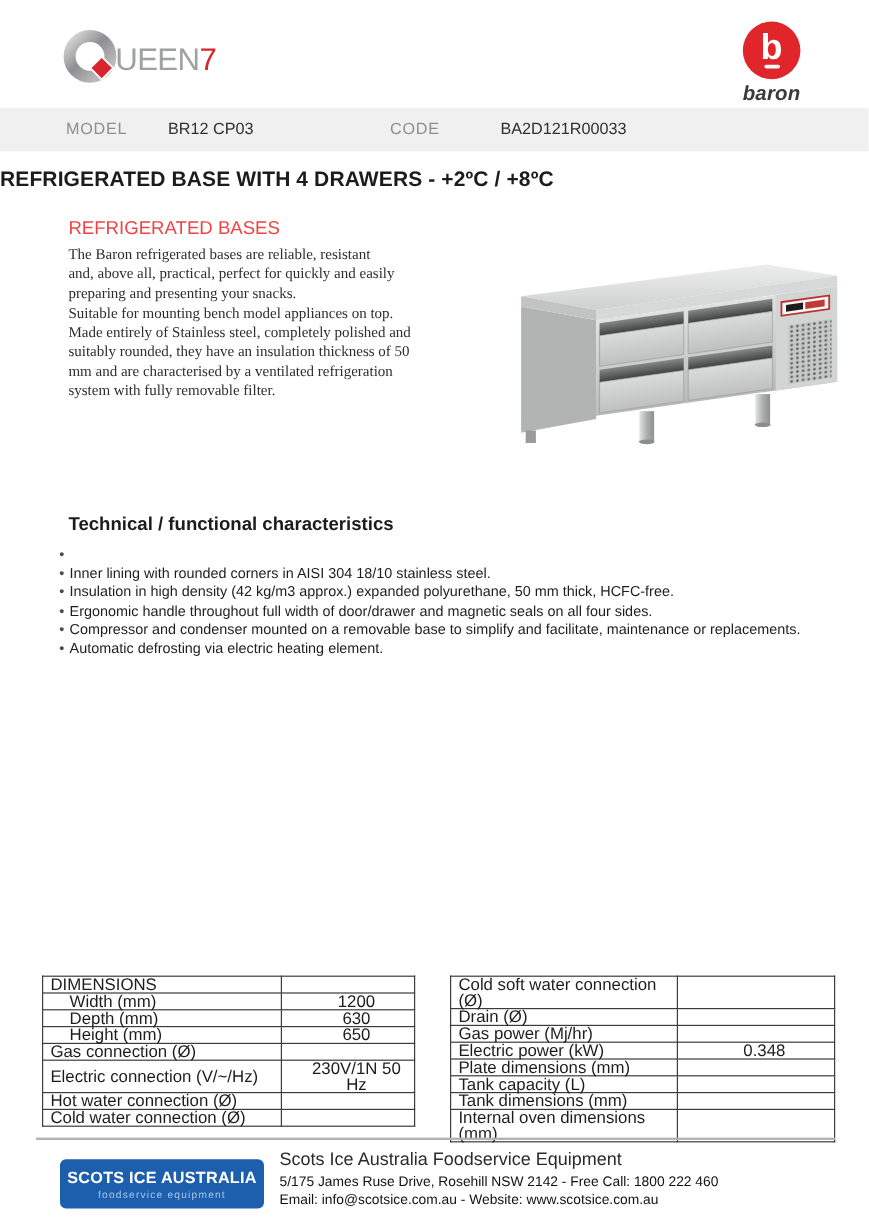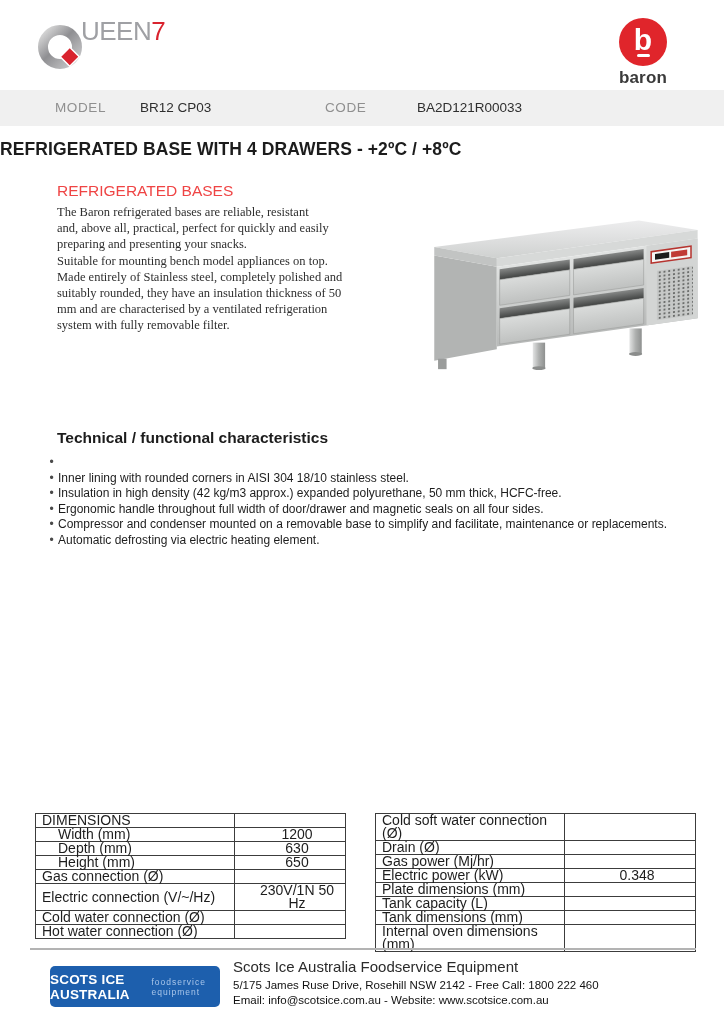--- a/index.html
+++ b/index.html
@@ -4,32 +4,32 @@
 <style>
   * { margin: 0; padding: 0; box-sizing: border-box; }
   html, body { background: #ffffff; }
   body { font-family: "Liberation Sans", sans-serif; color: #1f1f1f; }
   #page {
     position: relative; width: 724px; height: 1024px;
     background: #ffffff; overflow: hidden; margin: 0 auto;
   }
 
   
-  .queen7 { position: absolute; left: 35px; top: 22px; display: flex; }
+  .queen7 { position: absolute; left: 50px; top: 22px; display: flex; align-items: center; }
   .queen7-text { font-size: 26px; letter-spacing: -0.5px; color: #9fa0a4; margin-left: -8px; margin-top: -6px; }
   .queen7-text .seven { color: #d9232e; }
 
   .baron { position: absolute; left: 615px; top: 18px; width: 56px; text-align: center; }
   .baron-circle {
     width: 48px; height: 48px; border-radius: 50%; background: #e0252b;
     margin: 0 auto; display: flex; flex-direction: column; align-items: center; justify-content: center;
   }
   .baron-b { color: #ffffff; font-size: 30px; font-weight: bold; line-height: 26px; }
   .baron-dash { display: block; width: 13px; height: 3px; background: #ffffff; border-radius: 2px; margin-top: 1px; }
-  .baron-label { font-size: 17px; font-weight: bold; color: #3a3a3a; margin-top: 2px; letter-spacing: 0.2px; }
+  .baron-label { font-size: 17px; font-weight: bold; color: #3a3a3a; margin-top: 2px; letter-spacing: 0.2px; font-style: italic; }
 
   
   .model-bar { position: absolute; left: 0; top: 90px; width: 724px; height: 36px; background: #f0f0f0; }
   .model-bar span { position: absolute; top: 0; line-height: 36px; font-size: 13.5px; }
   .mb-label { color: #8f8f8f; letter-spacing: 0.6px; }
   .mb-value { color: #2f2f2f; }
   .mb-model-label { left: 55px; }
   .mb-model-value { left: 140px; }
   .mb-code-label  { left: 325px; }
   .mb-code-value  { left: 417px; }
@@ -65,21 +65,21 @@
   #table-left  { left: 35px;  top: 813px; width: 311px; }
   #table-left  .lbl { width: 199px; }
   #table-right { left: 375px; top: 813px; width: 321px; }
   #table-right .lbl { width: 189px; }
 
   
   .footer-rule { position: absolute; left: 30px; top: 948px; width: 666px; height: 2px; background: #b3b3b3; }
   .footer-badge {
     position: absolute; left: 50px; top: 966px; width: 170px; height: 41px;
     background: #1d5fad; border-radius: 5px;
-    display: flex; flex-direction: row; align-items: center; justify-content: center;
+    display: flex; flex-direction: column; align-items: center; justify-content: center;
   }
   .footer-badge .b1 { color: #ffffff; font-weight: bold; font-size: 13.5px; letter-spacing: 0.2px; }
   .footer-badge .b2 { color: #a9c6ea; font-size: 8.5px; letter-spacing: 1px; margin-top: 1px; }
   .footer-text { position: absolute; left: 233px; top: 958px; }
   .footer-company { font-size: 15px; color: #2b2b2b; margin-bottom: 4px; }
   .footer-address, .footer-contact { font-size: 11.5px; color: #111111; margin-bottom: 3px; }
 </style>
 </head>
 <body>
 
@@ -239,25 +239,25 @@
         </tr>
     <tr>
           <td class="lbl">Gas connection (Ø)</td>
           <td class="val"></td>
         </tr>
     <tr>
           <td class="lbl">Electric connection (V/~/Hz)</td>
           <td class="val">230V/1N 50 Hz</td>
         </tr>
     <tr>
+          <td class="lbl">Hot water connection (Ø)</td>
+          <td class="val"></td>
+        </tr>
+    <tr>
           <td class="lbl">Cold water connection (Ø)</td>
-          <td class="val"></td>
-        </tr>
-    <tr>
-          <td class="lbl">Hot water connection (Ø)</td>
           <td class="val"></td>
         </tr>
   </tbody>
     </table>
 
   <table class="spec-table" id="table-right">
     <tbody>
         <tr>
           <td class="lbl">Cold soft water connection (Ø)</td>
           <td class="val"></td>

